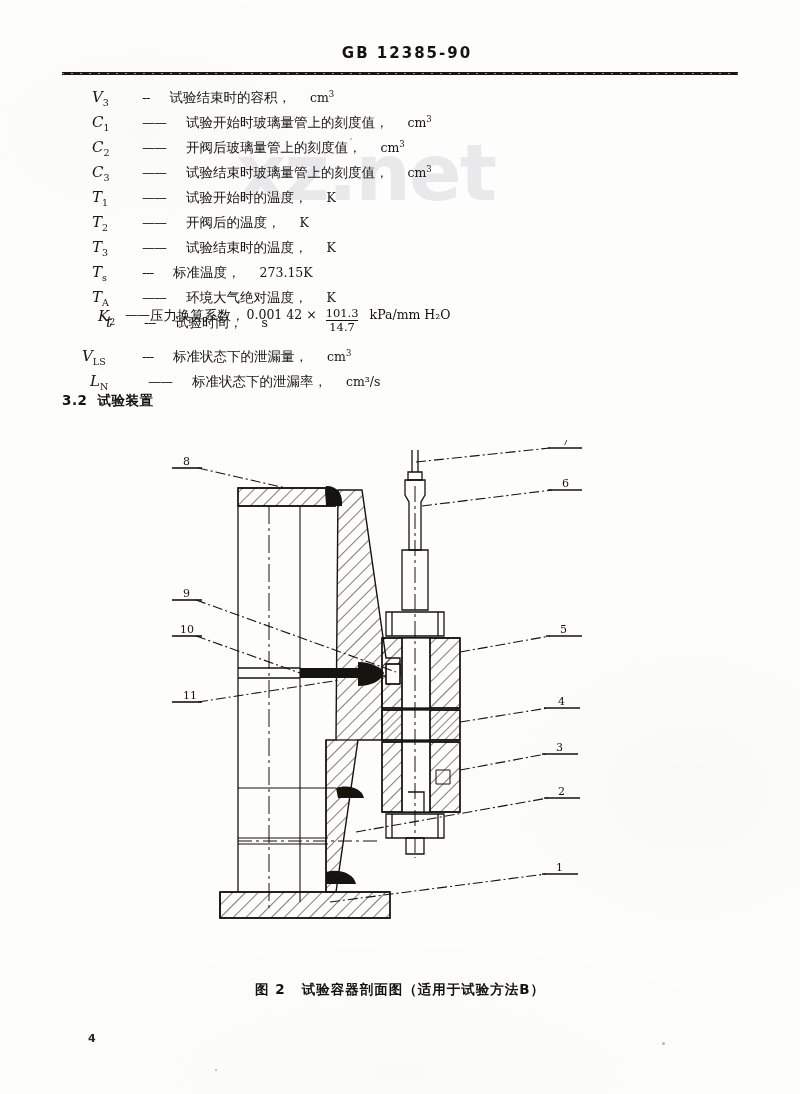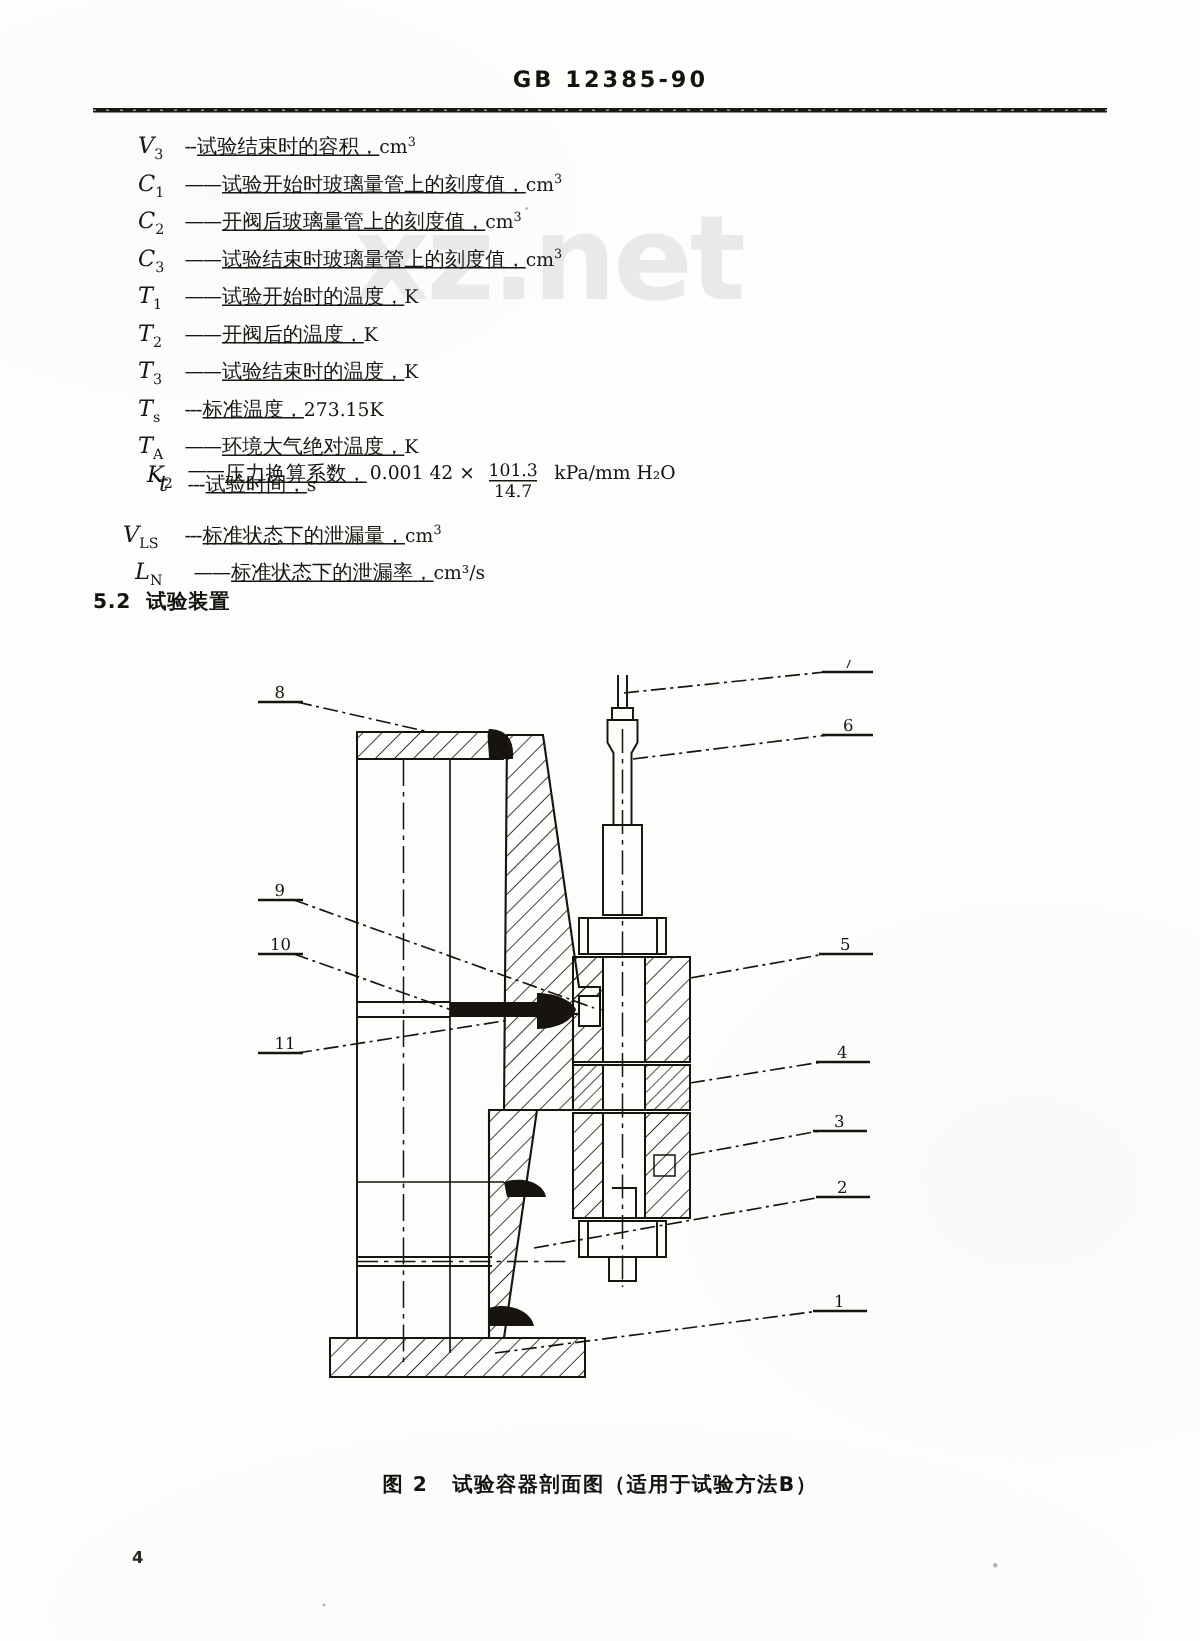--- a/index.html
+++ b/index.html
@@ -64,31 +64,32 @@
     left:92px;top:88px;
     width:620px;
   }
   .defrow{
     display:flex;
     align-items:baseline;
     height:25px;
     font-size:13.5px;
     color:#181512;
     white-space:nowrap;
+    gap:19px;
   }
   .sym{
     display:inline-block;
     min-width:30px;
     font-style:italic;
     font-family:"DejaVu Serif","Liberation Serif",serif;
     font-size:15px;
   }
   .sym sub{font-size:9.5px;font-style:normal;}
   .dash{letter-spacing:-1px;padding:0 1px 0 1px;font-size:13px;}
-  .txt{font-family:"DejaVu Sans","Liberation Sans",sans-serif;font-size:13.5px;text-decoration:underline;}
+  .txt{font-family:"DejaVu Sans","Liberation Sans",sans-serif;font-size:13.5px;}
   .unit{font-family:"DejaVu Serif","Liberation Serif",serif;font-size:12.5px;}
   .unit sup{font-size:8.5px;}
   .defrow.indent2{padding-left:14px;}
 
   .formula-row{
     position:absolute;
     left:98px;top:307px;
     display:flex;align-items:flex-start;
     font-size:13.5px;
     white-space:nowrap;
@@ -265,21 +266,21 @@
     </div>
     <div class="defrow" style="padding-left:8px">
       <span class="sym" style="min-width:38px">L<sub>N</sub></span>
       <span class="dash">——</span>
       <span class="txt">标准状态下的泄漏率，</span>
       <span class="unit">cm³/s</span>
     </div>
   </div>
 
   <div class="sec-head">
-    <span class="num">5.2</span><span>试验装置</span>
+    <span class="num">3.2</span><span>试验装置</span>
   </div>
 
   <div class="figure">
     <svg width="520" height="500" viewBox="0 0 520 500" xmlns="http://www.w3.org/2000/svg">
       <defs>
         <pattern id="hatch" width="9" height="9" patternTransform="rotate(45)" patternUnits="userSpaceOnUse">
           <line x1="0" y1="0" x2="0" y2="9" stroke="#17130f" stroke-width="1.1"></line>
         </pattern>
         <pattern id="hatchB" width="9" height="9" patternTransform="rotate(-45)" patternUnits="userSpaceOnUse">
           <line x1="0" y1="0" x2="0" y2="9" stroke="#17130f" stroke-width="1.1"></line>

